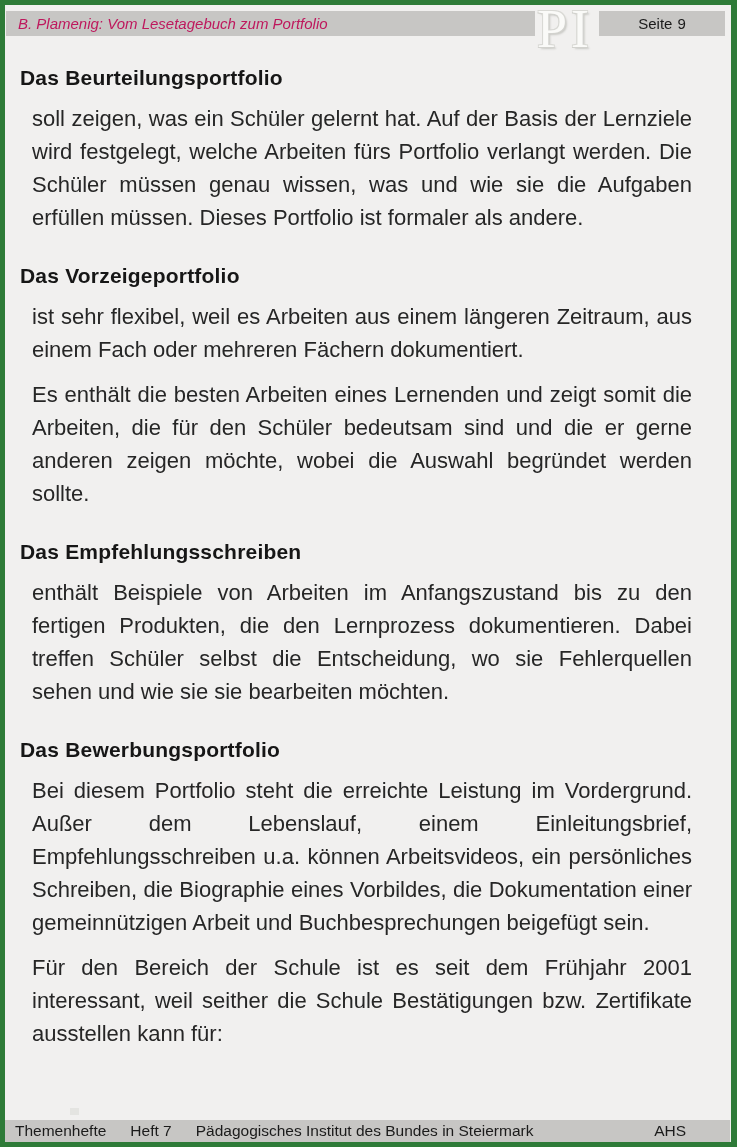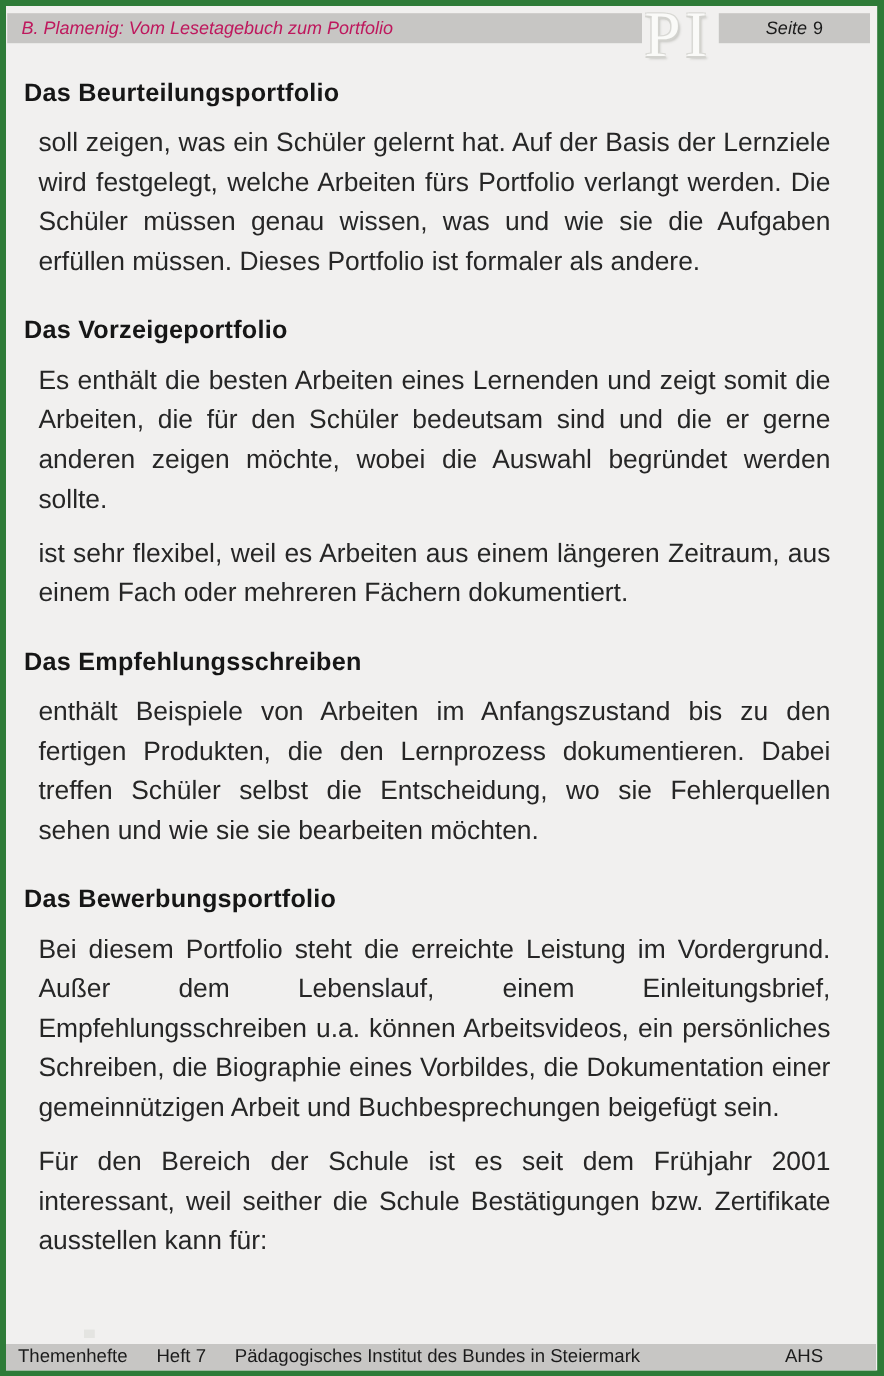--- a/index.html
+++ b/index.html
@@ -35,21 +35,21 @@
     text-shadow:
       1px 1px 0 #d2d2ce, -1px -1px 0 #d9d9d5,
       1px -1px 0 #d9d9d5, -1px 1px 0 #d2d2ce,
       2px 2px 2px #c9c9c5;
     user-select:none;
   }
   .hbar-right{
     width:126px;display:flex;align-items:center;justify-content:center;
     font-size:15px;color:#1b1b1b;gap:5px;
   }
-  .seite-label{font-style:italic;}
+  .seite-label{}
   
   .content{
     padding:31px 27px 0 15px;
   }
   .content h2{
     font-size:21px;line-height:24px;font-weight:700;color:#161616;
     margin:30px 0 12px 0;
     letter-spacing:0.2px;
   }
   .content p{
@@ -103,22 +103,22 @@
 
   <div class="content">
 
     <section>
       <h2>Das Beurteilungsportfolio</h2>
       <p>soll zeigen, was ein Schüler gelernt hat. Auf der Basis der Lernziele wird festgelegt, welche Arbeiten fürs Portfolio verlangt werden. Die Schüler müssen genau wissen, was und wie sie die Aufgaben erfüllen müssen. Dieses Portfolio ist formaler als andere.</p>
     </section>
 
     <section>
       <h2>Das Vorzeigeportfolio</h2>
+      <p>ist sehr flexibel, weil es Arbeiten aus einem längeren Zeitraum, aus einem Fach oder mehreren Fächern dokumentiert.</p>
       <p>Es enthält die besten Arbeiten eines Lernenden und zeigt somit die Arbeiten, die für den Schüler bedeutsam sind und die er gerne anderen zeigen möchte, wobei die Auswahl begründet werden sollte.</p>
-      <p>ist sehr flexibel, weil es Arbeiten aus einem längeren Zeitraum, aus einem Fach oder mehreren Fächern dokumentiert.</p>
     </section>
 
     <section>
       <h2>Das Empfehlungsschreiben</h2>
       <p>enthält Beispiele von Arbeiten im Anfangszustand bis zu den fertigen Produkten, die den Lernprozess dokumentieren. Dabei treffen Schüler selbst die Entscheidung, wo sie Fehlerquellen sehen und wie sie sie bearbeiten möchten.</p>
     </section>
 
     <section>
       <h2>Das Bewerbungsportfolio</h2>
       <p>Bei diesem Portfolio steht die erreichte Leistung im Vordergrund. Außer dem Lebenslauf, einem Einleitungsbrief, Empfehlungsschreiben u.a. können Arbeitsvideos, ein persönliches Schreiben, die Biographie eines Vorbildes, die Dokumentation einer gemeinnützigen Arbeit und Buchbesprechungen beigefügt sein.</p>

